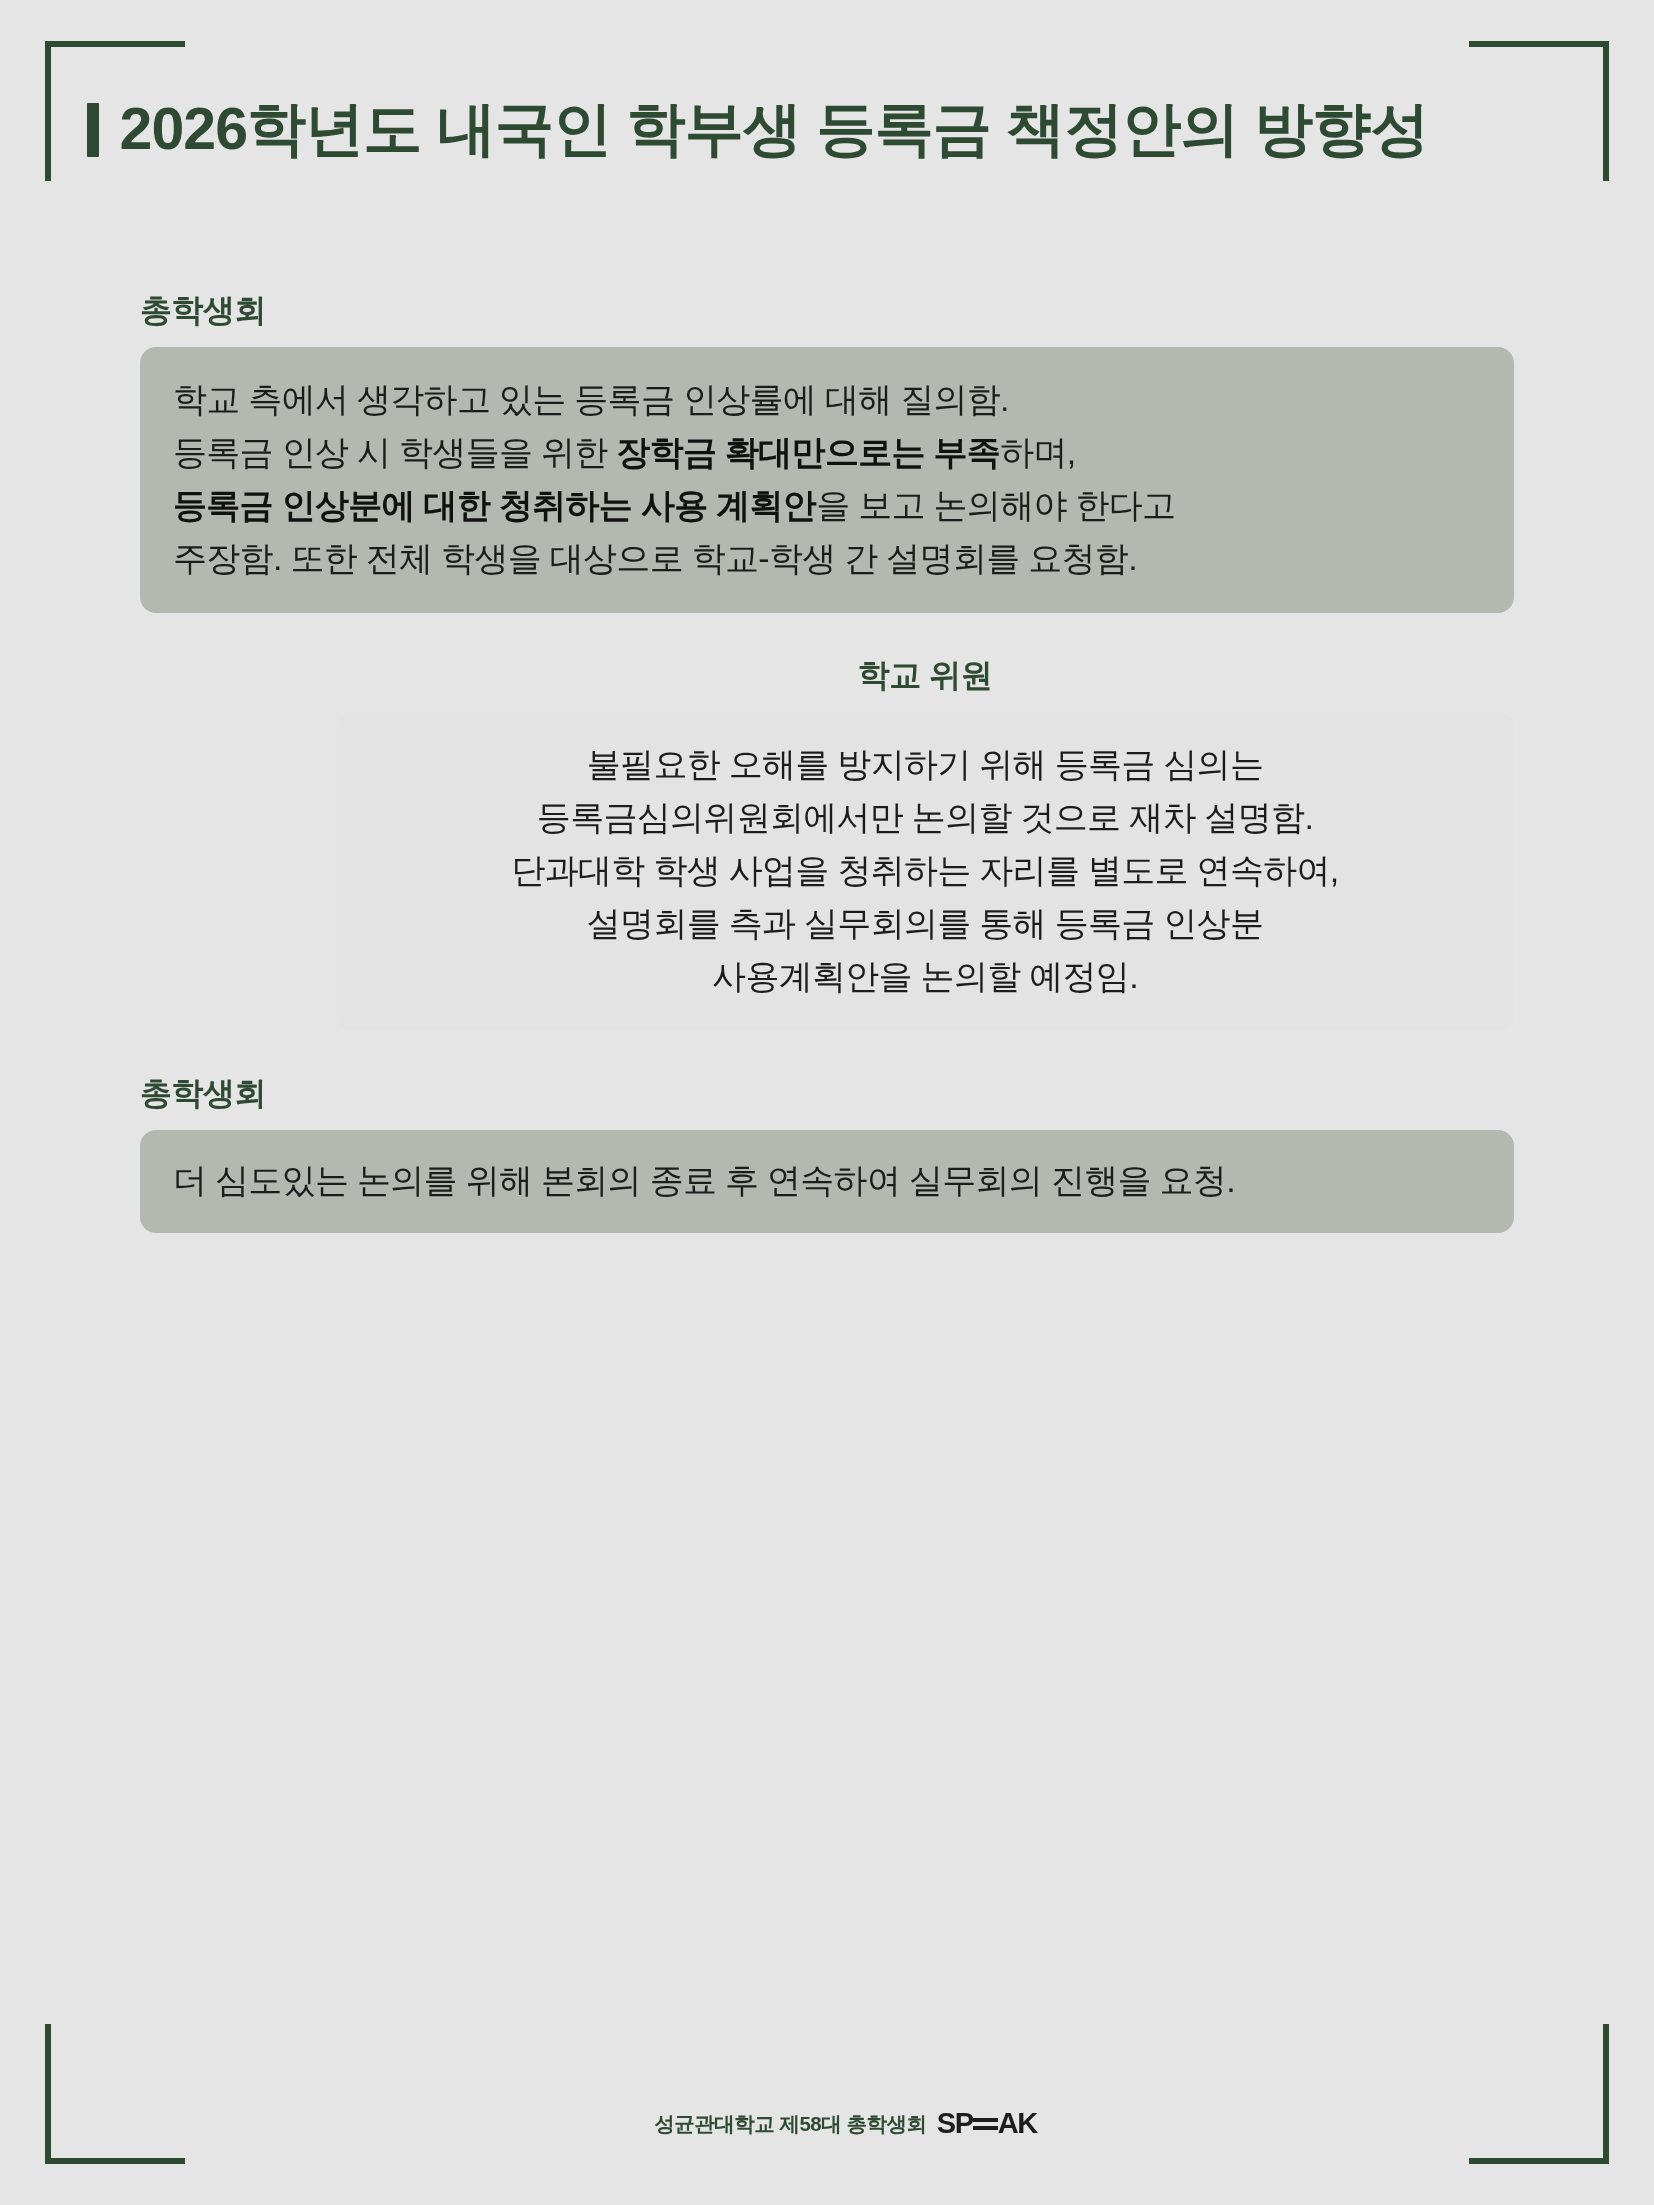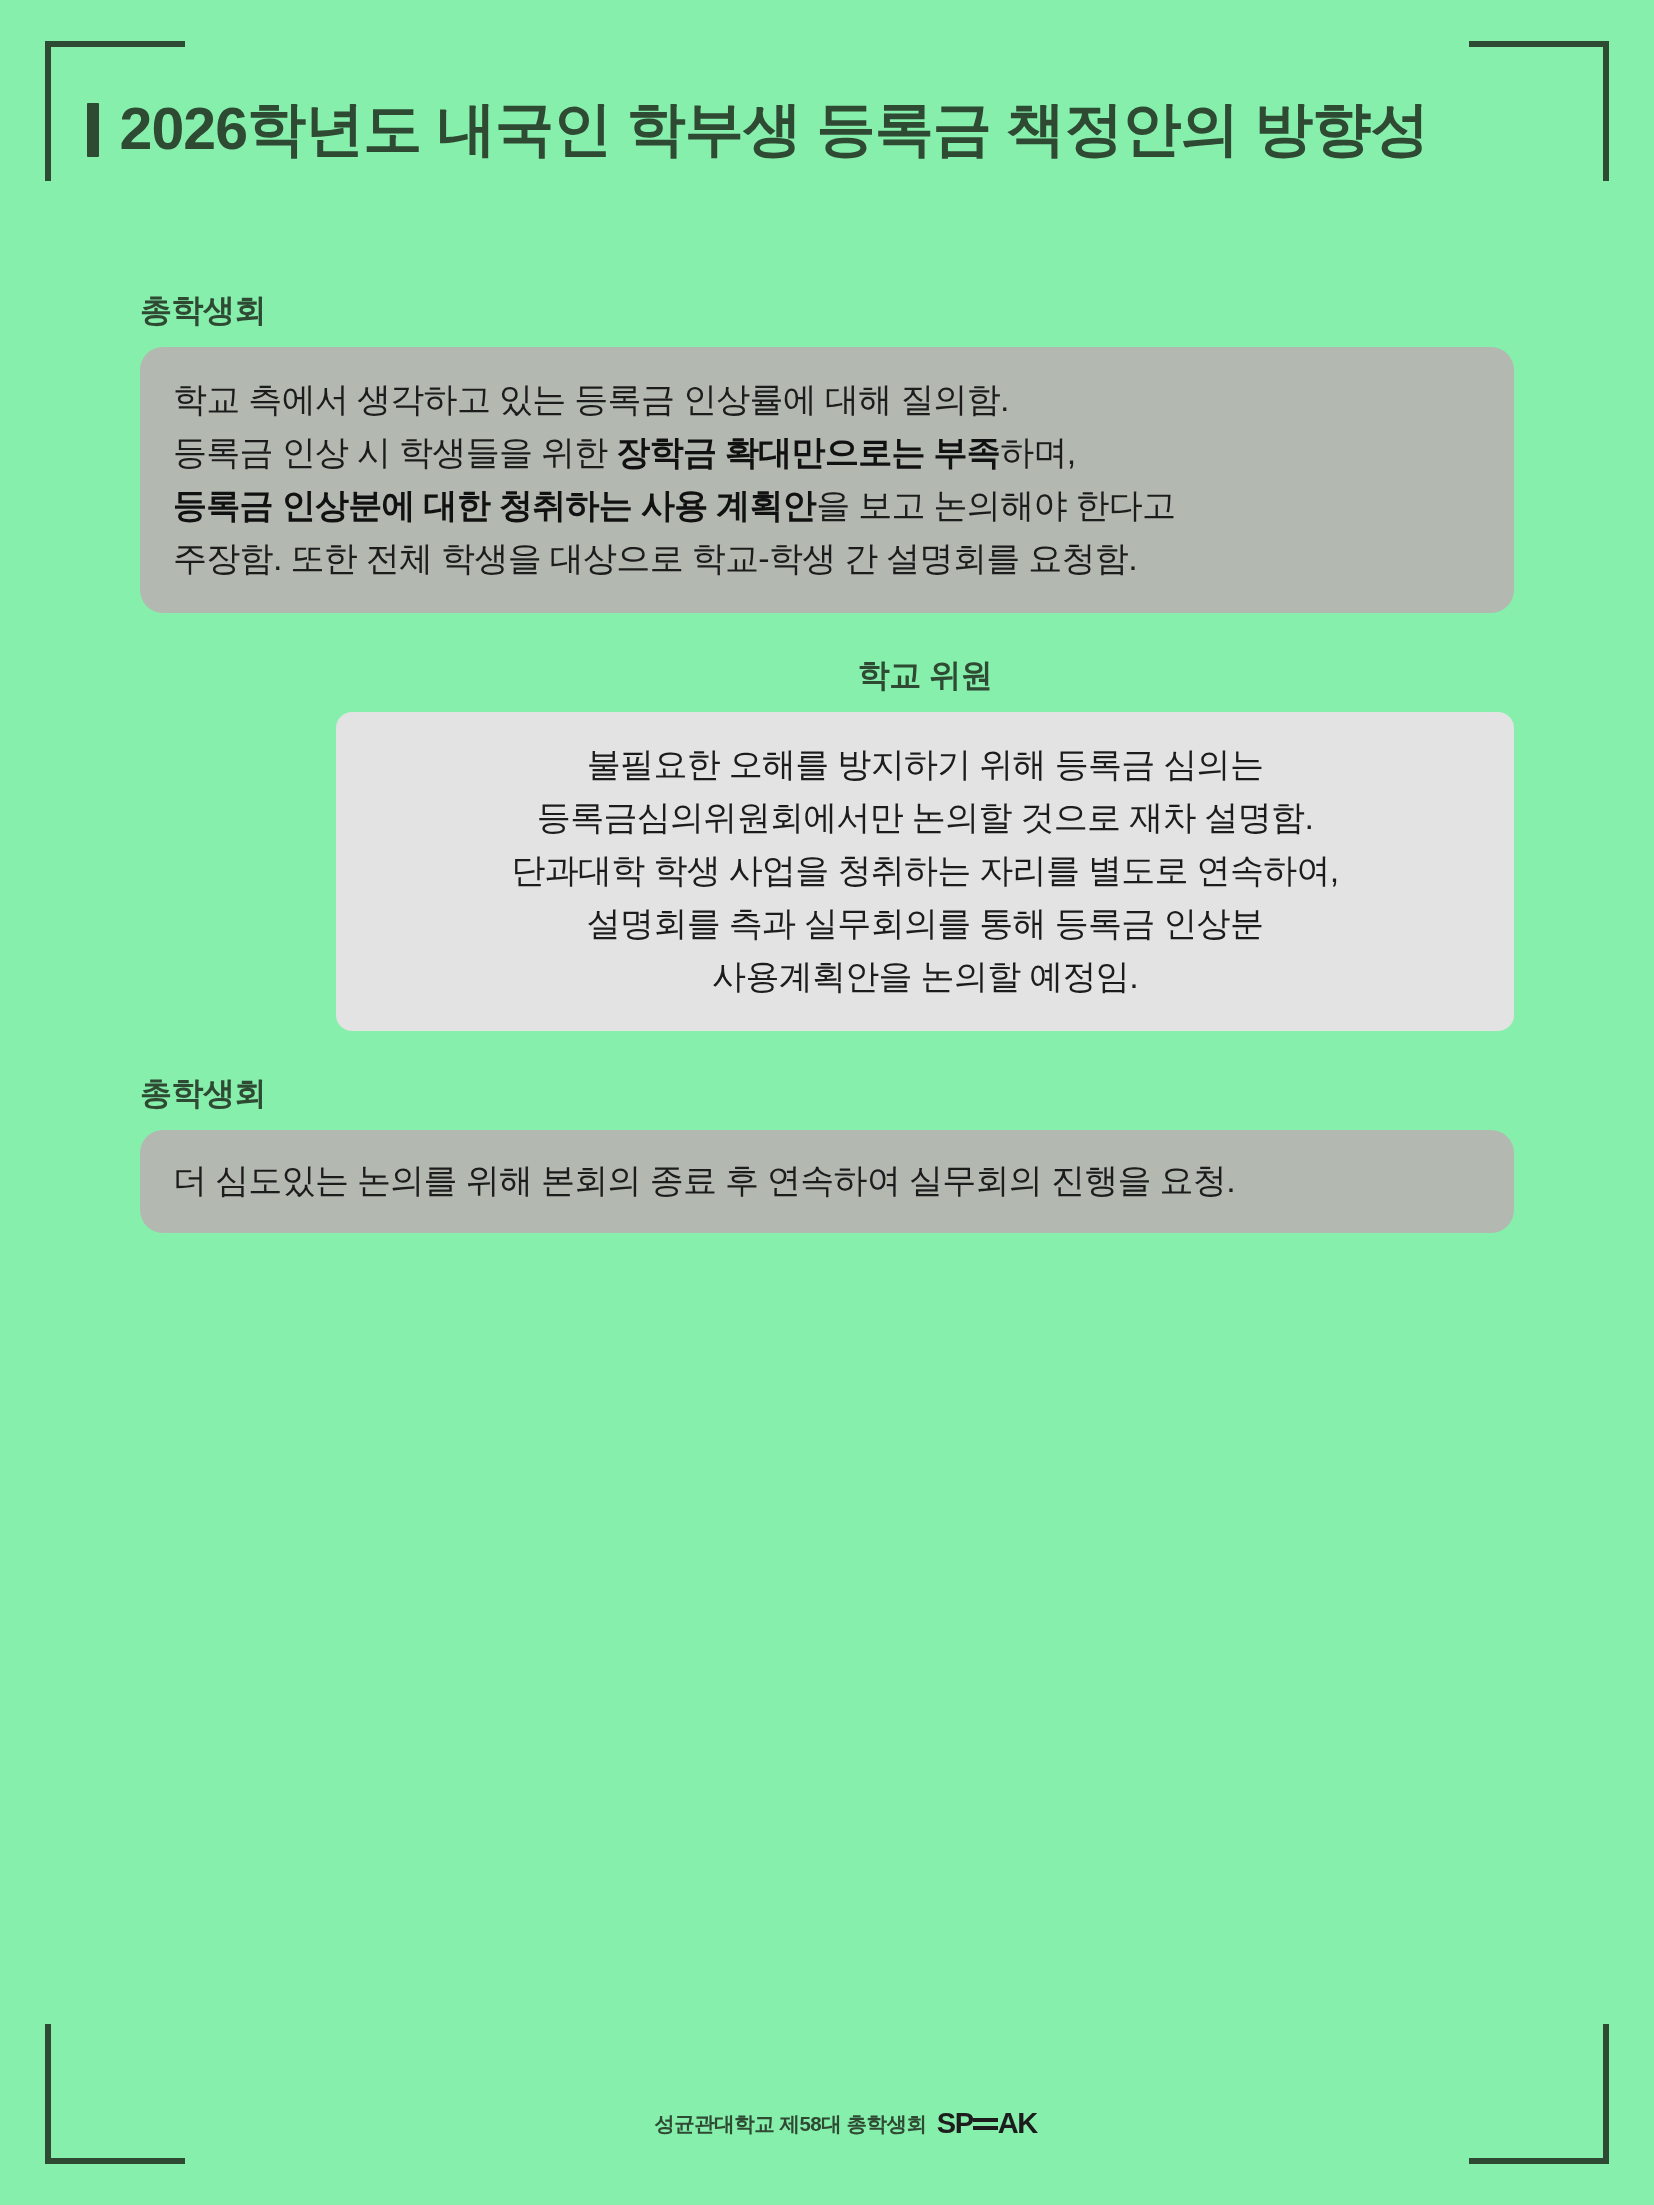--- a/index.html
+++ b/index.html
@@ -8,21 +8,21 @@
     width: 1654px;
     height: 2205px;
     background: #ffffff;
     font-family: "Liberation Sans", sans-serif;
   }
 
   .page {
     position: relative;
     width: 1654px;
     height: 2205px;
-    background: #86efac;
+    background: #e5e5e5;
     overflow: hidden;
   }
 
   
   .corner {
     position: absolute;
     width: 140px;
     height: 140px;
     border-color: #2f4a33;
     border-style: solid;
@@ -77,21 +77,21 @@
   .speaker.right { text-align: center; }
 
   .bubble {
     border-radius: 16px;
     padding: 26px 33px 28px 33px;
     font-size: 34px;
     line-height: 1.56;
     color: #1c1c1c;
     letter-spacing: -0.7px;
   }
-  .bubble.left  { background: #b3b8b1; border-radius: 23px; }
+  .bubble.left  { background: #b3b8b1; }
   .bubble.right { background: #e3e3e3; text-align: center; }
 
   .bubble b { font-weight: bold; color: #111111; }
 
   .block { margin-bottom: 41px; }
   .block.right-block { margin-left: 196px; }
   .block.last { margin-bottom: 0; }
 
   .bubble.single-line {
     padding: 24px 33px 26px 33px;

